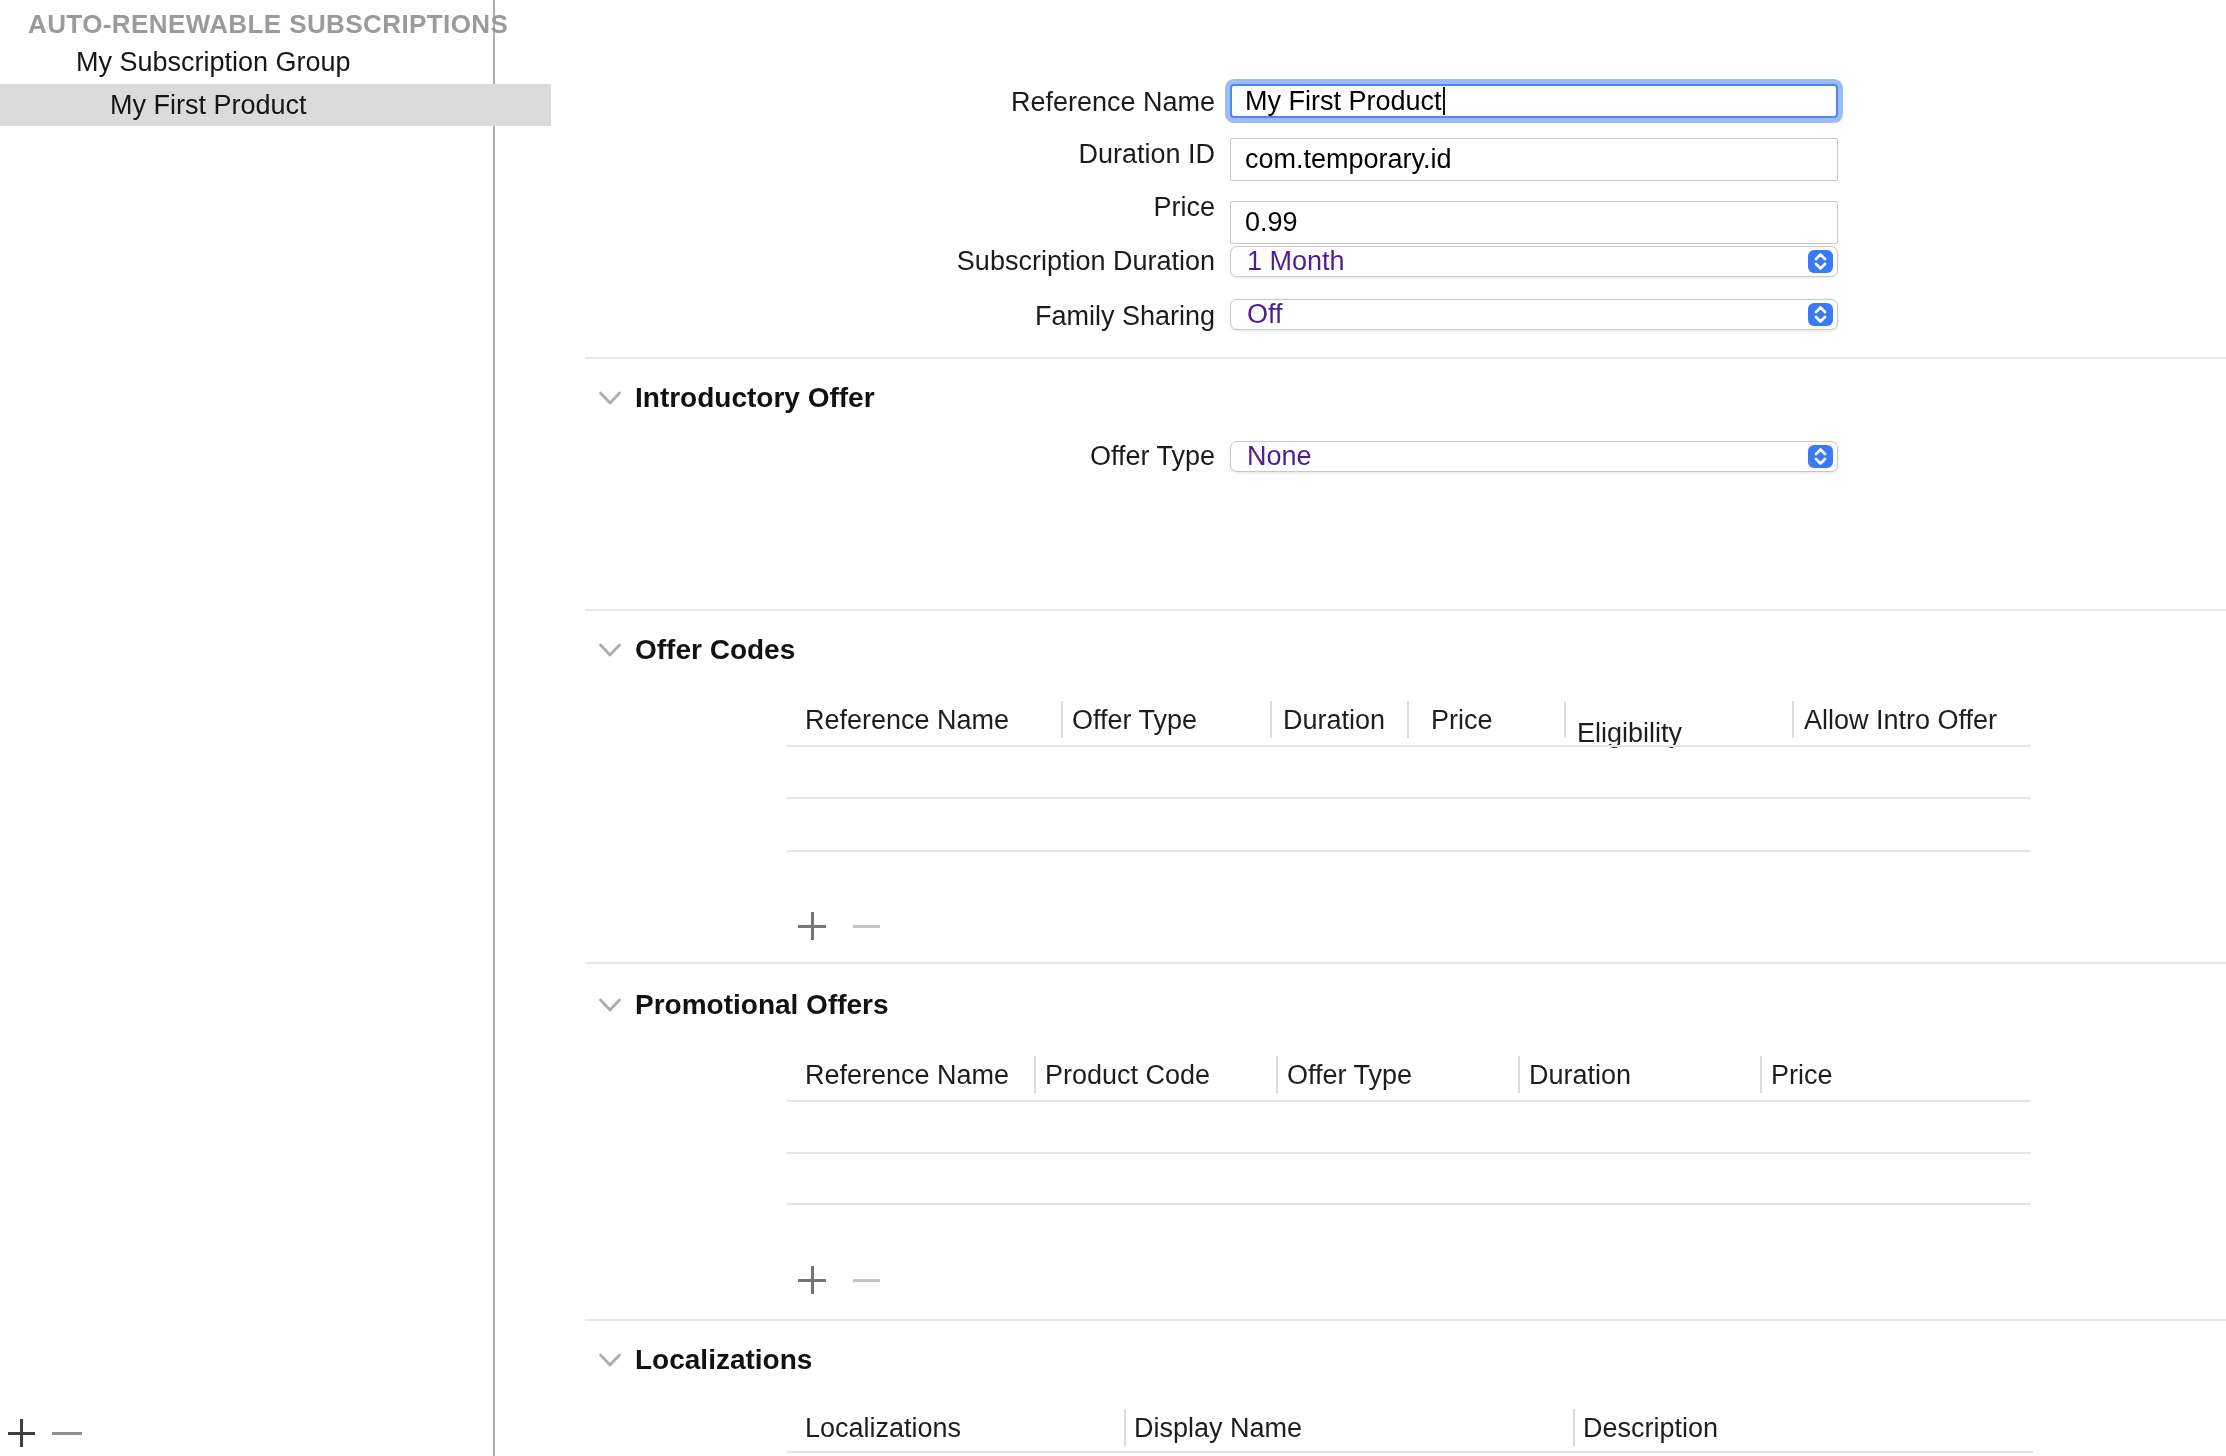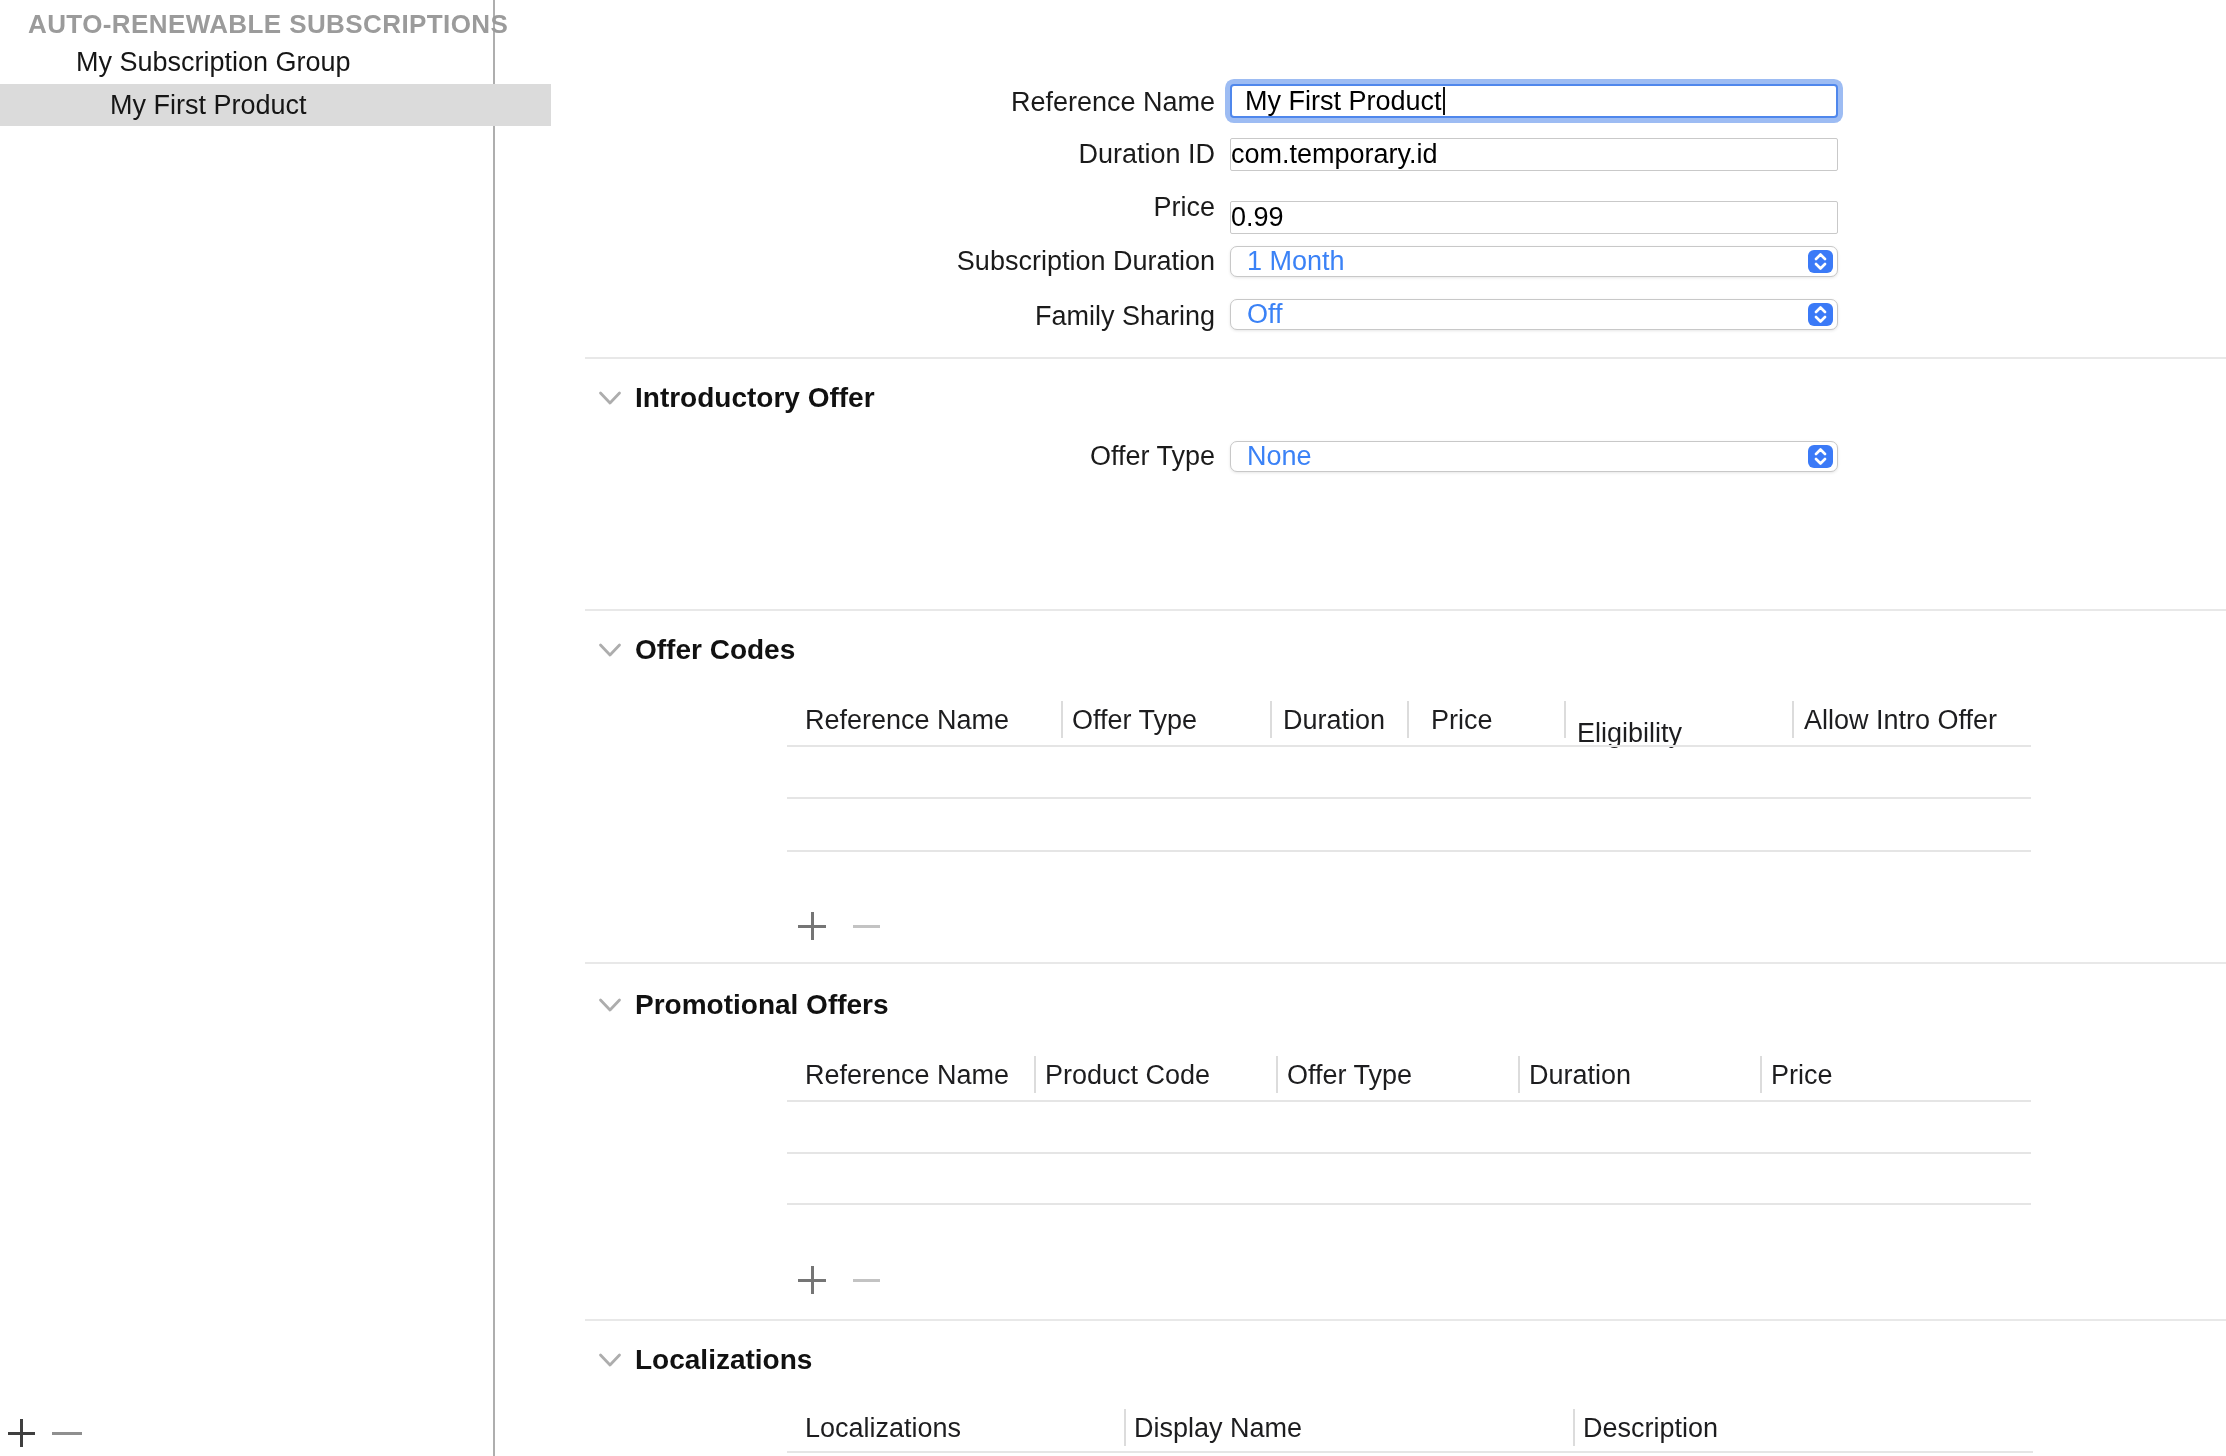--- a/index.html
+++ b/index.html
@@ -54,38 +54,38 @@
   .divider {
     position:absolute; left:585px; right:0; height:2px; background:#e8e8e8;
   }
 
   
   .flabel {
     position:absolute; left:555px; width:660px; text-align:right;
     font-size:27px; color:#1b1b1b; white-space:nowrap;
   }
   .tfield {
-    position:absolute; left:1230px; width:608px; height:33px;
+    position:absolute; left:1230px; width:608px; height:43px;
     background:#fff; border:1px solid #c9c9c9; border-radius:2px;
-    display:flex; align-items:center; 
+    display:flex; align-items:center; padding-left:14px;
     font-size:27px; color:#000; white-space:nowrap;
   }
   .tfield.focused {
     height:34px; border:2px solid #4f87ec; border-radius:4px;
     box-shadow:0 0 0 5px #9dbcf3; padding-left:13px;
   }
   .caret {
     display:inline-block; width:2px; height:28px; background:#111; margin-left:1px;
   }
   .select {
     position:absolute; left:1230px; width:608px; height:31px;
     background:#fff; border:1px solid #c8c8c8; border-radius:7px;
     box-shadow:0 1px 3px rgba(0,0,0,.10);
     display:flex; align-items:center; padding-left:16px;
-    font-size:27px; color:#3b82f6; white-space:nowrap; cursor:default;
+    font-size:27px; color:#4c1d95; white-space:nowrap; cursor:default;
   }
   .capsule {
     position:absolute; right:4px; top:3px; width:25px; height:23px;
     background:#3b7af7; border-radius:6px;
     display:flex; align-items:center; justify-content:center;
   }
 
   
   .th {
     position:absolute; font-size:27px; color:#1d1d1f; line-height:36px;

